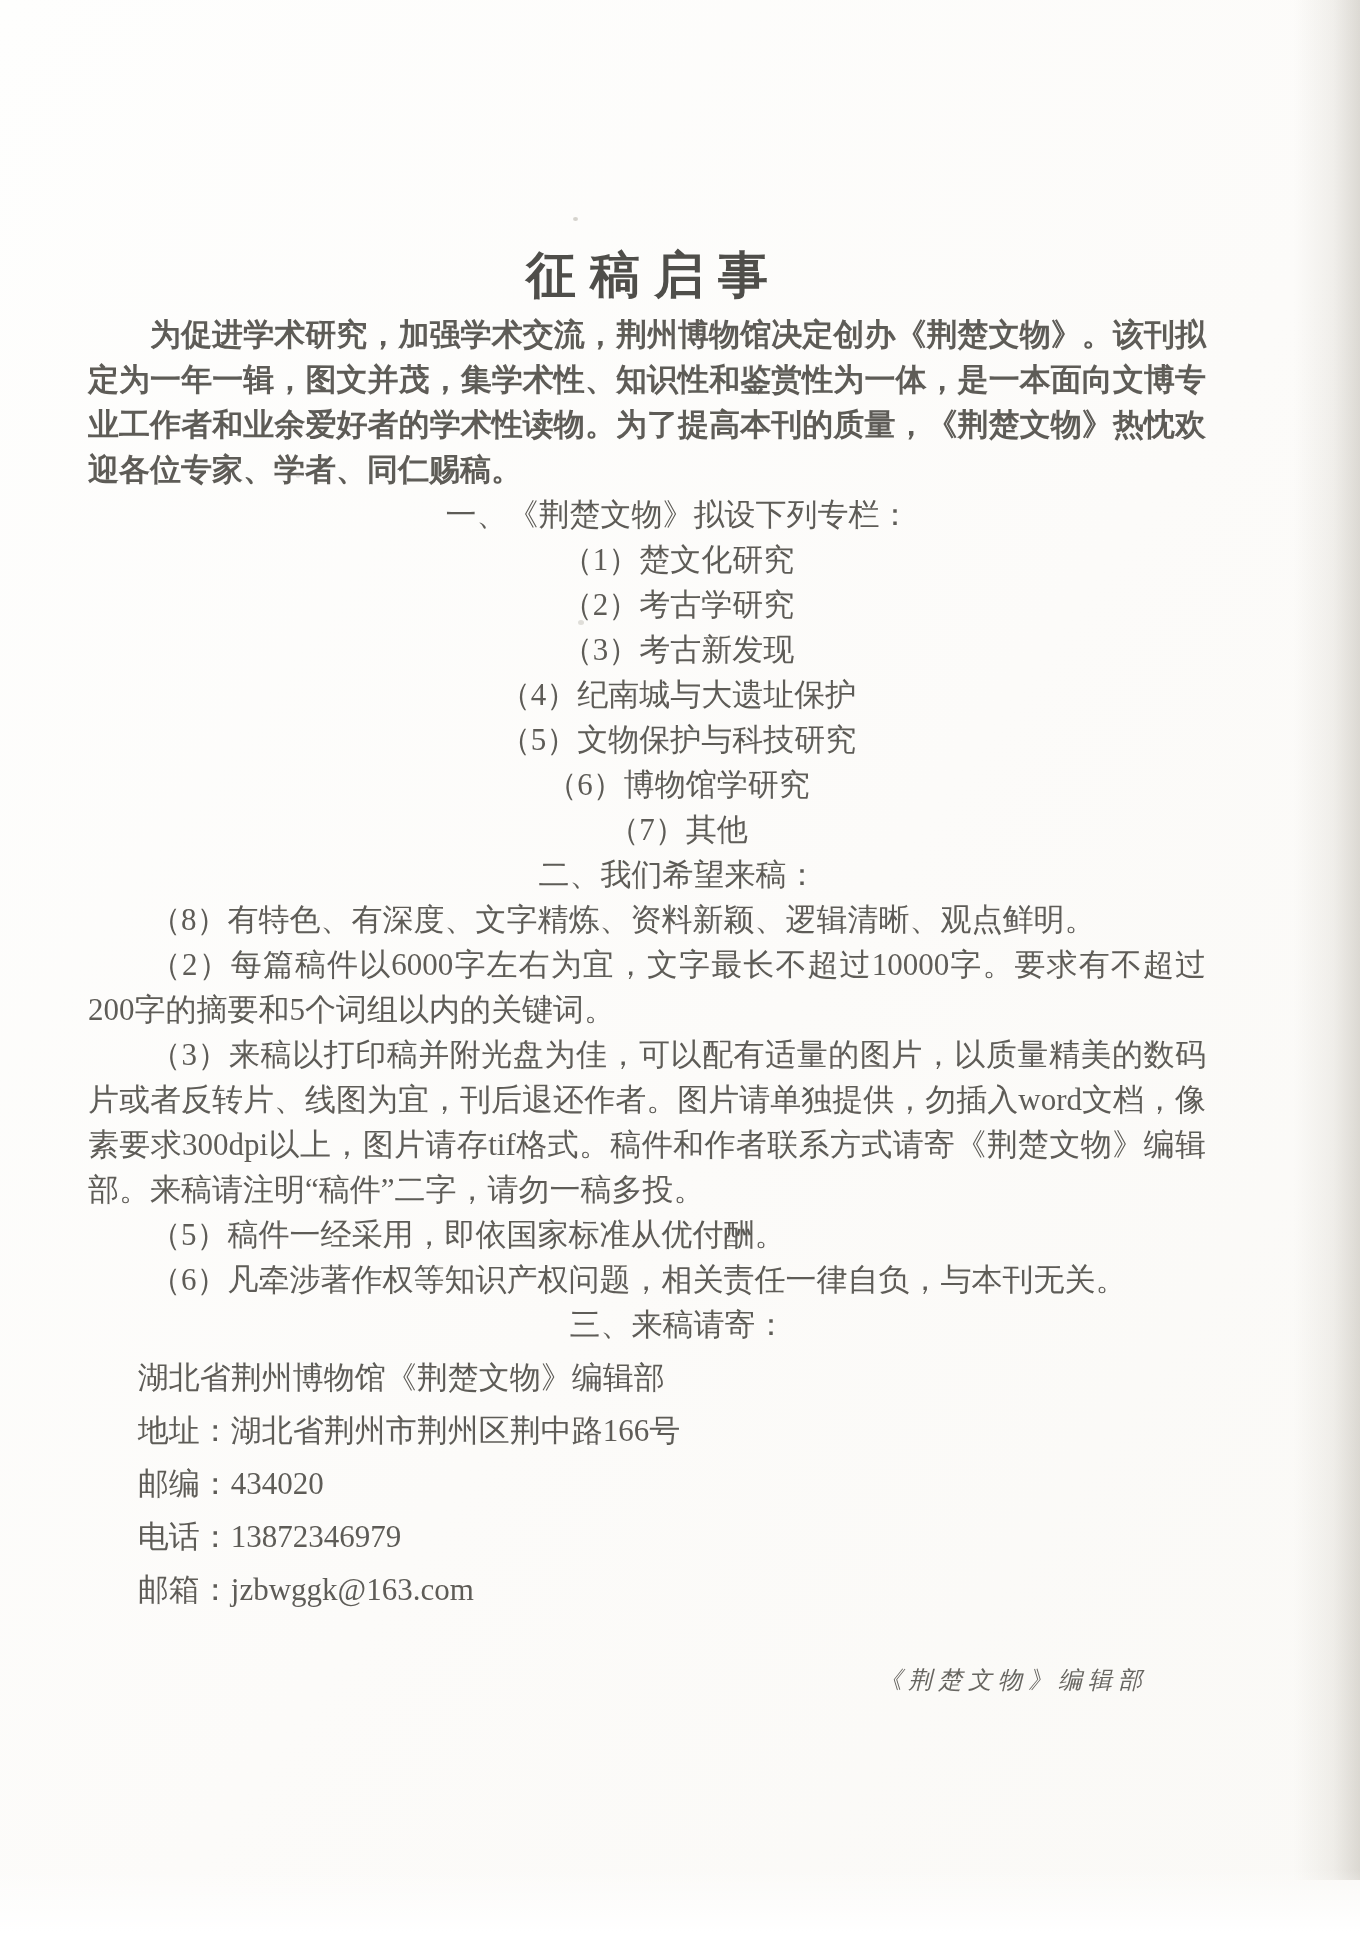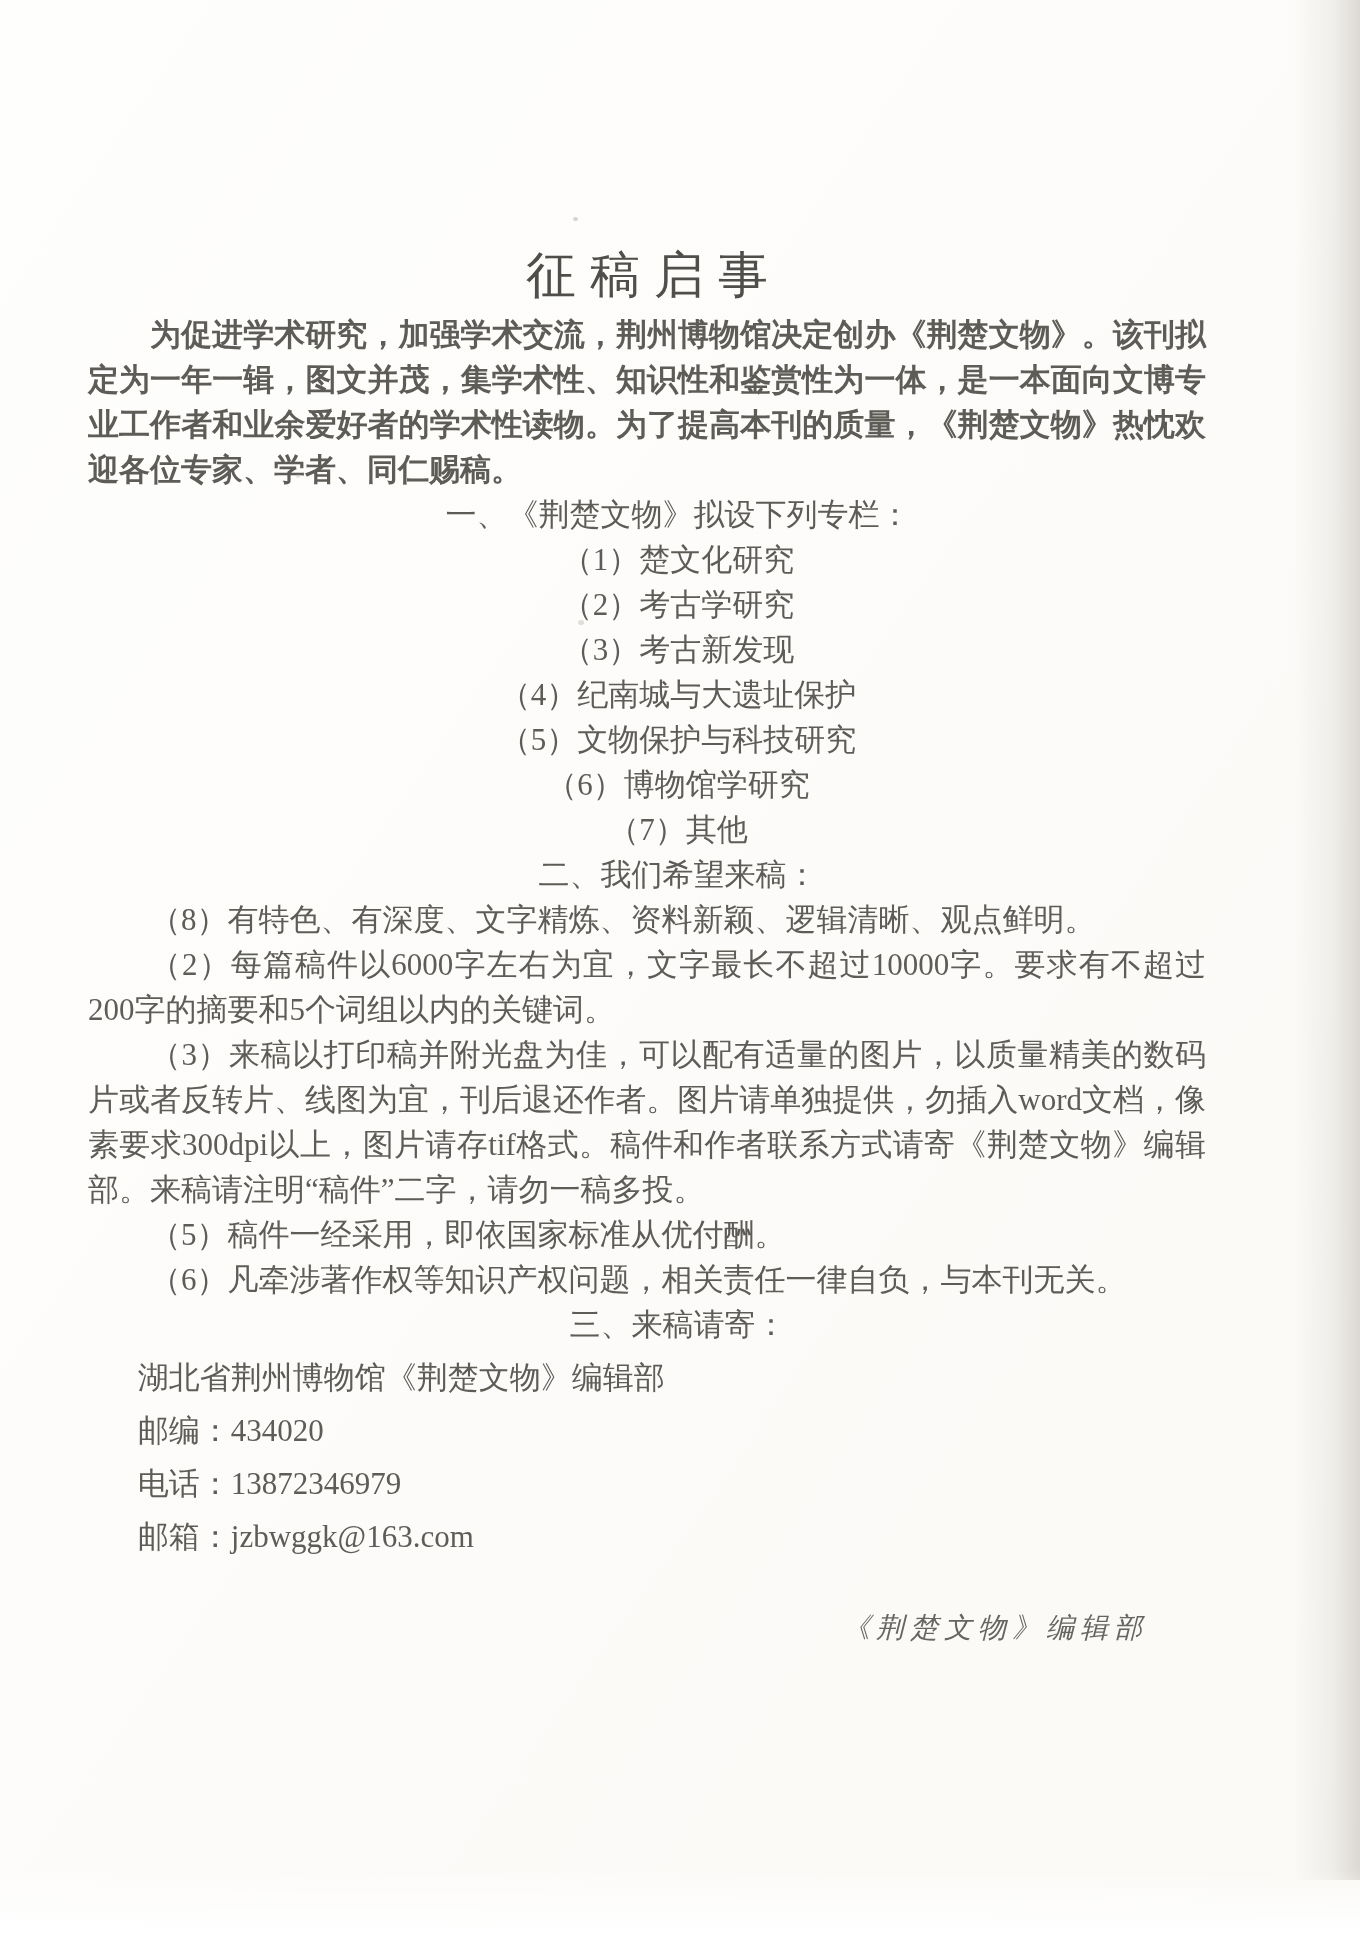--- a/index.html
+++ b/index.html
@@ -41,21 +41,21 @@
     color: #5e5c57;
     font-size: 31px;
     line-height: 45px;
   }
   h1.doc-title {
     margin: 238px 0 0 0;
     padding-left: 14px; 
     text-align: center;
     font-size: 50px;
     line-height: 74px;
-    font-weight: 400;
+    font-weight: 700;
     letter-spacing: 14px;
     color: #4f4e4a;
   }
   .intro { margin-top: 71px; font-weight: bold; }
   p.para {
     margin: 0;
     text-indent: 2em;
     text-align: justify;
   }
   p.line {
@@ -66,21 +66,21 @@
   p.contact {
     margin: 8px;
     text-indent: 1.35em;
     text-align: left;
   }
   p.signature {
     margin: 46px 0 0 0;
     padding-right: 58px;
     text-align: right;
     font-style: italic;
-    font-size: 28px;
+    font-size: 24px;
     letter-spacing: 6px;
     color: #676560;
   }
 </style>
 </head>
 <body>
 
 <div class="page">
 
   <div class="content">
@@ -100,20 +100,21 @@
 
     <p class="line">二、我们希望来稿：</p>
     <p class="para">（8）有特色、有深度、文字精炼、资料新颖、逻辑清晰、观点鲜明。</p>
     <p class="para">（2）每篇稿件以6000字左右为宜，文字最长不超过10000字。要求有不超过200字的摘要和5个词组以内的关键词。</p>
     <p class="para">（3）来稿以打印稿并附光盘为佳，可以配有适量的图片，以质量精美的数码片或者反转片、线图为宜，刊后退还作者。图片请单独提供，勿插入word文档，像素要求300dpi以上，图片请存tif格式。稿件和作者联系方式请寄《荆楚文物》编辑部。来稿请注明“稿件”二字，请勿一稿多投。</p>
     <p class="para">（5）稿件一经采用，即依国家标准从优付酬。</p>
     <p class="para">（6）凡牵涉著作权等知识产权问题，相关责任一律自负，与本刊无关。</p>
 
     <p class="line">三、来稿请寄：</p>
     <p class="contact">湖北省荆州博物馆《荆楚文物》编辑部</p>
+    <p class="contact">地址：湖北省荆州市荆州区荆中路166号</p>
     <p class="contact">邮编：434020</p>
     <p class="contact">电话：13872346979</p>
     <p class="contact">邮箱：jzbwggk@163.com</p>
 
     <p class="signature">《荆楚文物》编辑部</p>
 
   </div>
 
   <span class="speck" style="left:573px; top:217px; width:5px; height:4px;"></span>
   <span class="speck" style="left:578px; top:620px; width:6px; height:5px; opacity:0.4;"></span>

